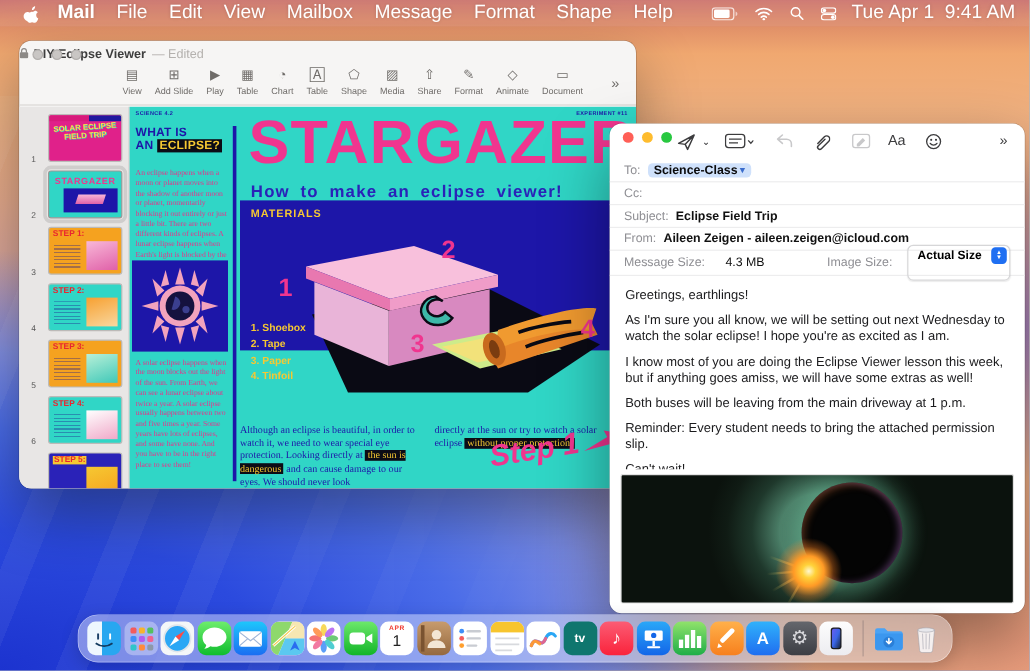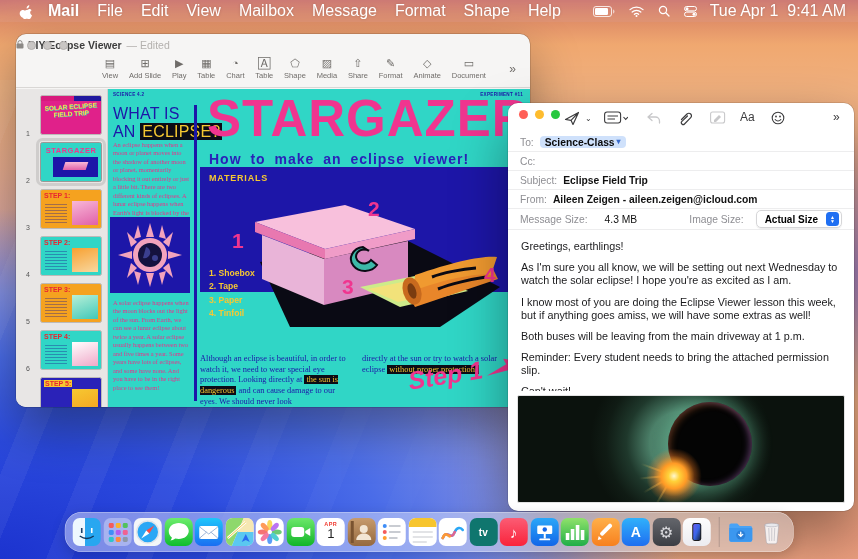--- a/index.html
+++ b/index.html
@@ -63,21 +63,21 @@
   .thS { position:relative; }
   .thS .stp { position:absolute; left:3px; top:2px; font-size:7px; font-weight:bold; color:#e82630; }
   .thS .art { position:absolute; right:3px; bottom:3px; width:26px; height:24px; }
   .thS .lines { position:absolute; left:4px; top:14px; width:22px; height:20px; opacity:.7;
     background:repeating-linear-gradient(180deg, rgba(30,25,140,0.55) 0 1px, transparent 1px 3px); }
 
   
   .slide { position:relative; flex:1; background:#30d6c6; overflow:hidden; }
   .s-abs { position:absolute; }
   .tinylab { font-size:4.6px; font-weight:bold; color:#1d16a8; letter-spacing:0.3px; }
-  .whatis { font-size:16px; font-weight:400; color:#1d16a8; line-height:1.12; letter-spacing:0.2px; }
+  .whatis { font-size:10px; font-weight:700; color:#1d16a8; line-height:1.12; letter-spacing:0.2px; }
   .hl { background:#0c0c16; color:#f6c832; padding:0 2px; }
   .spara { font-family:"Liberation Serif", serif; font-size:6.4px; line-height:1.32; color:#e8338a; }
   .sdivider { width:2.5px; background:#1d16a8; }
   .stitle { font-size:51px; font-weight:bold; color:#f0358f; letter-spacing:1px; white-space:nowrap; line-height:1; }
   .ssub { font-size:14px; font-weight:bold; color:#2a22b8; letter-spacing:1px; word-spacing:4px; white-space:nowrap; }
   .matbox { background:#1d16a8; }
   .matlab { position:absolute; left:9px; top:6px; color:#f6c832; font-weight:bold; font-size:9px; letter-spacing:0.8px; }
   .callout { position:absolute; color:#f0358f; font-weight:bold; font-size:21px; }
   .matlist { position:absolute; left:9px; top:100px; color:#f6c832; font-weight:bold; font-size:8.6px; line-height:1.55; }
   .caution { font-family:"Liberation Serif", serif; font-size:8.4px; line-height:1.27; color:#1d16a8; }
@@ -90,21 +90,21 @@
   .m-ic { position:absolute; top:8px; color:#3c3c3e; }
   .m-ic.dis { color:#c8c8ca; }
   .m-row { display:flex; align-items:center; height:19px; border-bottom:1px solid #ededee; padding:0 12px; font-size:10.3px; }
   .m-lab { color:#8e8e93; margin-right:6px; }
   .m-val { color:#111; font-weight:bold; }
   .m-val.plain { font-weight:normal; }
   .token { background:#cfe1fb; border-radius:4px; padding:0.5px 5px; font-weight:bold; color:#0b0b0c; display:flex; align-items:center; gap:2px; }
   .token .chev { font-size:8px; color:#3a6ccc; margin-top:-2px; }
   .sizebar { display:flex; align-items:center; height:21px; border-bottom:1px solid #ededee; padding:0 12px; font-size:10.3px;gap:11px; }
   .sizebar .right { margin-left:auto; display:flex; align-items:center; gap:6px; }
-  .select { display:flex; align-items:center; border:1px solid #d6d6d8; border-radius:5px; padding:1px 2px 1px 8px;
+  .select { display:flex; align-items:center; border:1px solid #d6d6d8; border-radius:5px; padding:1px 2px 13px 8px;
     font-size:10px; font-weight:bold; box-shadow:0 0.5px 1px rgba(0,0,0,0.08); gap:8px; }
   .stepper { width:13px; height:14px; background:#1f6ff2; border-radius:3.5px; color:#fff; display:flex; flex-direction:column;
     align-items:center; justify-content:center; font-size:5px; line-height:4.5px; }
   .m-body { position:absolute; left:0; right:0; top:128px; bottom:120px; padding:9px 13px; font-size:10.8px; line-height:1.22; color:#1b1b1d; overflow:hidden; }
   .m-body p { margin-bottom:8px; }
   .attach { position:absolute; left:9px; right:9px; bottom:8px; height:108px; border:1px solid #e2e2e2; border-radius:2px;
     background:#0b120d; overflow:hidden; }
   .corona { position:absolute; left:50%; top:44%; width:190px; height:150px; transform:translate(-50%,-50%);
     background:radial-gradient(circle, rgba(140,235,195,0.5) 26%, rgba(90,170,135,0.25) 45%, rgba(60,110,85,0.1) 62%, transparent 75%); }
   .moon { position:absolute; left:150px; top:6px; width:84px; height:84px; border-radius:50%; background:#040404;

